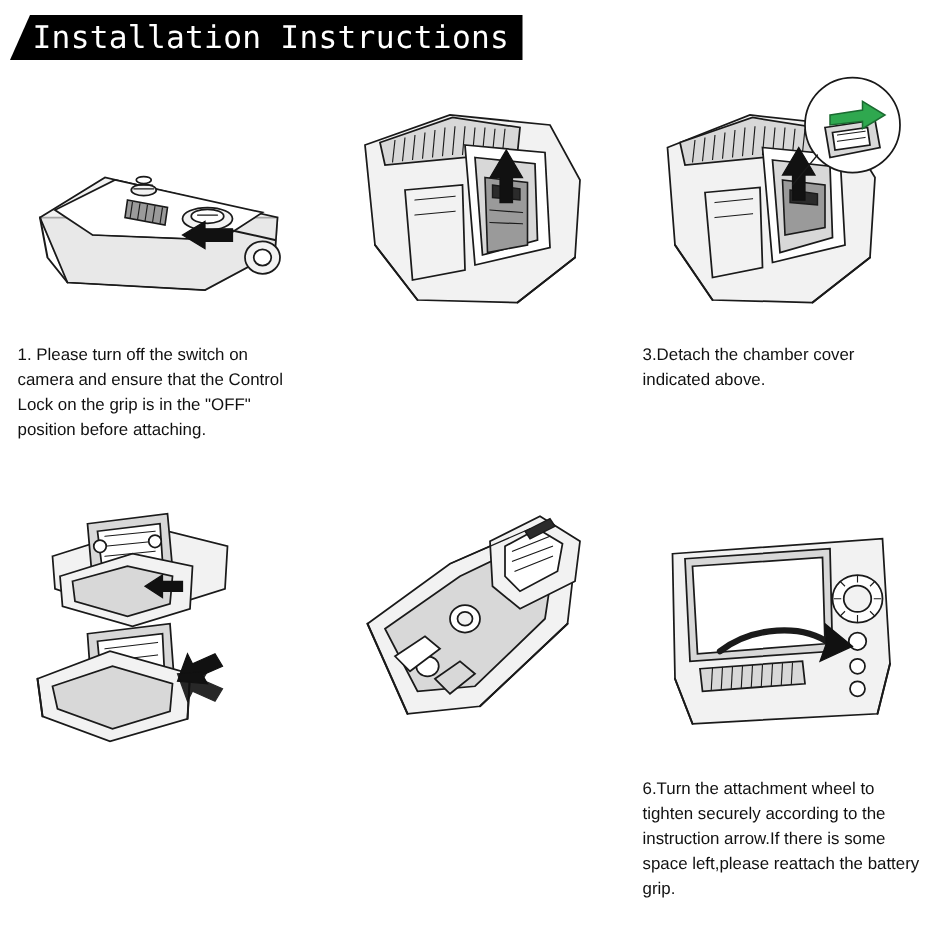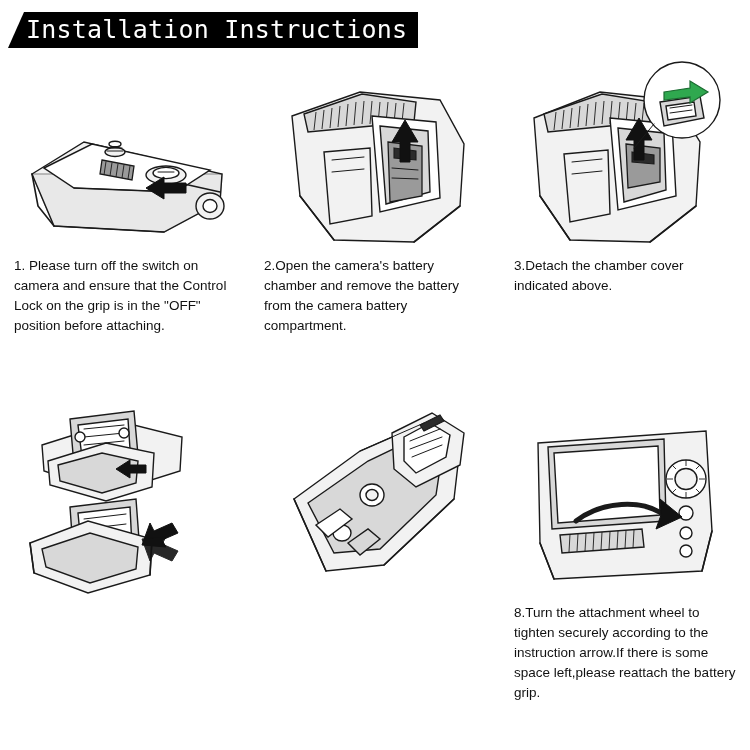--- a/index.html
+++ b/index.html
@@ -87,21 +87,21 @@
   .figure svg {
     display: block;
     width: 100%;
     height: 100%;
   }
   .caption {
     font-size: 13.5px;
     line-height: 20px;
     color: #111111;
     white-space: pre-line;
-    margin-top: 0;
+    margin-top: 18px;
   }
 
   
   .ln { fill: none; stroke: #1a1a1a; stroke-width: 1.6; stroke-linejoin: round; stroke-linecap: round; }
   .ln-thin { fill: none; stroke: #1a1a1a; stroke-width: 1; stroke-linejoin: round; stroke-linecap: round; }
   .fill-lt { fill: #f2f2f2; stroke: #1a1a1a; stroke-width: 1.4; }
   .fill-md { fill: #d8d8d8; stroke: #1a1a1a; stroke-width: 1.4; }
   .fill-dk { fill: #9a9a9a; stroke: #1a1a1a; stroke-width: 1.3; }
   .fill-bk { fill: #2b2b2b; stroke: #1a1a1a; stroke-width: 1.1; }
   .fill-w  { fill: #ffffff; stroke: #1a1a1a; stroke-width: 1.4; }
@@ -190,21 +190,20 @@
 
         <path class="fill-lt" d="M60,96 L106,92 L108,160 L66,168 Z"></path>
         <path class="ln-thin" d="M68,104 L100,101 M68,116 L100,113"></path>
 
         <path class="ln" d="M36,140 L70,184"></path>
         <path class="ln" d="M196,150 L150,186"></path>
 
         <path class="arrow" d="M136,106 L136,86 L128,86 L141,64 L154,86 L146,86 L146,106 Z"></path>
       </svg>
     </div>
-    <div class="caption">2.Open the camera's battery chamber and remove the battery from the camera battery compartment.</div>
   </div>
 
   <div class="cell">
     <div class="figure">
       <svg viewBox="0 0 222 200" preserveAspectRatio="xMidYMid meet">
 
         <path class="fill-lt" d="M20,62 L86,36 L160,44 L186,86 L182,150 L136,186 L56,184 L26,140 Z"></path>
 
         <path class="fill-md" d="M30,58 L88,38 L138,46 L136,66 L34,76 Z"></path>
         <g class="hatch">
@@ -343,16 +342,16 @@
             <path d="M112,127.5 L111,145.6"></path>
             <path d="M120,127 L119,145"></path>
         </g>
 
         <path class="ln" d="M26,140 L40,176 M198,128 L188,168"></path>
 
         <path class="ln" style="stroke-width:5" d="M62,118 C88,98 128,96 150,112"></path>
         <path class="arrow" d="M146,96 L168,114 L142,126 L147,112 Z"></path>
       </svg>
     </div>
-    <div class="caption">8.Turn the attachment wheel to tighten securely according to the instruction arrow.If there is some space left,please reattach the battery grip.</div>
+    <div class="caption">6.Turn the attachment wheel to tighten securely according to the instruction arrow.If there is some space left,please reattach the battery grip.</div>
   </div>
 
 </div>
 
 </body></html>

